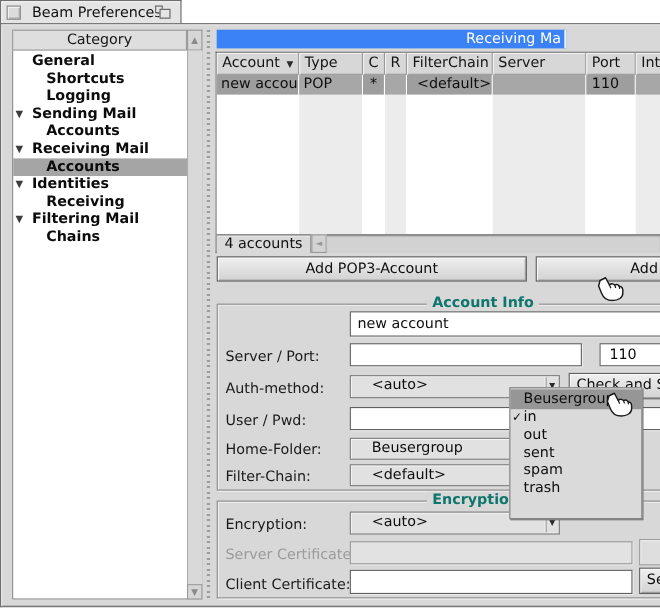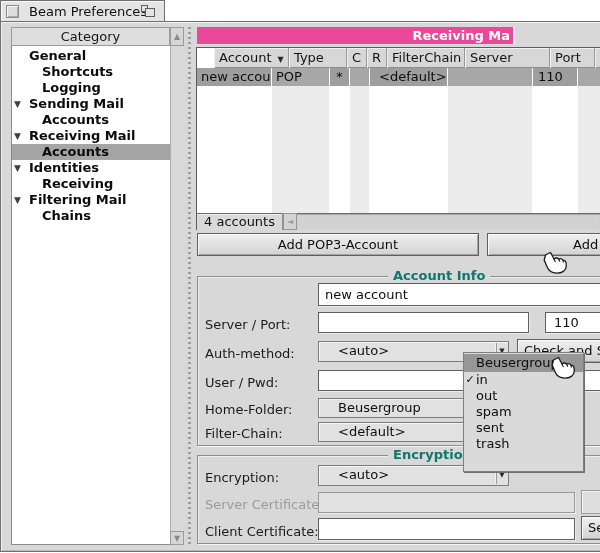--- a/index.html
+++ b/index.html
@@ -34,30 +34,30 @@
        border-left:1px solid #adadad;}
   .tree{position:absolute;left:12px;top:48px;width:158px;}
   .tree-item{position:relative;height:16px;line-height:16px;font-weight:bold;color:#0c0c0c;white-space:nowrap;}
   .tree-item .lbl1{padding-left:17px;display:block;}
   .tree-item .lbl2{padding-left:30px;display:block;}
   .tree-item.sel{background:#a5a5a5;}
   .expander{position:absolute;left:2px;top:0;font-size:9px;color:#3d3d3d;font-weight:normal;}
   .splitter{position:absolute;left:188px;top:27px;width:3px;height:518px;
        background:repeating-linear-gradient(180deg,#9d9d9d 0 2px,#d8d8d8 2px 5px);}
   
-  .panel-header{position:absolute;left:197px;top:27px;width:318px;height:17px;background:#ec4899;
-       color:#fff;font-weight:bold;line-height:17px;text-align:right;padding-right:3px;
+  .panel-header{position:absolute;left:197px;top:27px;width:318px;height:17px;background:#3b82f6;
+       color:#fff;font-weight:normal;line-height:17px;text-align:right;padding-right:3px;
        border-right:2px solid #f0f0f0;white-space:nowrap;overflow:hidden;}
   
   .table-frame{position:absolute;left:196px;top:47px;width:404px;height:183px;
        border:1px solid #5c5c5c;border-right:none;background:#fff;}
   .stripe{position:absolute;top:68px;height:145px;}
   .th{position:absolute;top:48px;height:20px;background:#d7d7d7;border-right:1px solid #989898;
       box-shadow:inset 0 1px 0 #f1f1f1, inset 1px 0 0 #f1f1f1, inset 0 -1px 0 #8e8e8e;
-      line-height:19px;white-space:nowrap;overflow:hidden;color:#141414;margin-left:17px;}
+      line-height:19px;white-space:nowrap;overflow:hidden;color:#141414;}
   .th .t{padding-left:5px;}
   .sort-arrow{font-size:8px;color:#2a2a2a;margin-left:6px;}
   .row{position:absolute;left:197px;top:68px;width:443px;height:18px;}
   .cell{position:absolute;top:0;height:18px;line-height:18px;white-space:nowrap;overflow:hidden;color:#0e0e0e;}
   .status-box{position:absolute;left:197px;top:213px;width:86px;height:17px;background:#d9d9d9;
       border-top:1px solid #6a6a6a;border-right:1px solid #8d8d8d;text-align:center;line-height:16px;
       box-shadow:inset 0 1px 0 #f0f0f0;}
   .hscroll-btn{position:absolute;left:283px;top:213px;width:14px;height:17px;background:#d3d3d3;
       border:1px solid #979797;color:#9a9a9a;font-size:8px;text-align:center;line-height:15px;}
   .hscroll-track{position:absolute;left:297px;top:213px;width:303px;height:17px;background:#d2d2d2;
@@ -267,25 +267,25 @@
     <div class="mi">
         <span class="gutter">✓</span>
         <span>in</span>
       </div>
     <div class="mi">
         <span class="gutter"></span>
         <span>out</span>
       </div>
     <div class="mi">
         <span class="gutter"></span>
+        <span>sent</span>
+      </div>
+    <div class="mi">
+        <span class="gutter"></span>
         <span>spam</span>
-      </div>
-    <div class="mi">
-        <span class="gutter"></span>
-        <span>sent</span>
       </div>
     <div class="mi">
         <span class="gutter"></span>
         <span>trash</span>
       </div>
   </div>
 
   <svg class="cursor" style="left:541px;top:251px;" width="27" height="23" viewBox="0 0 27 23">
     <path d="M4.5 4 L9.5 1.5 L13 8 C14.5 6.8 16.5 6.8 17.8 8.2 C19.2 7.4 21 7.8 22 9.2 C23.8 9.4 25.2 11 25.2 13.2 L25.2 15.5 C25.2 19.5 21 22.2 15.8 22.2 C10.5 22.2 7.5 19.8 5.8 15.3 L3.2 9 Z" fill="#ffffff" stroke="#1a1a1a" stroke-width="1.3" stroke-linejoin="round"></path>
     <path d="M13 8 L14.2 10.6 M17.8 8.2 L18.6 10.3 M22 9.2 L22.3 11.1" stroke="#1a1a1a" stroke-width="1.1" fill="none" stroke-linecap="round"></path>

